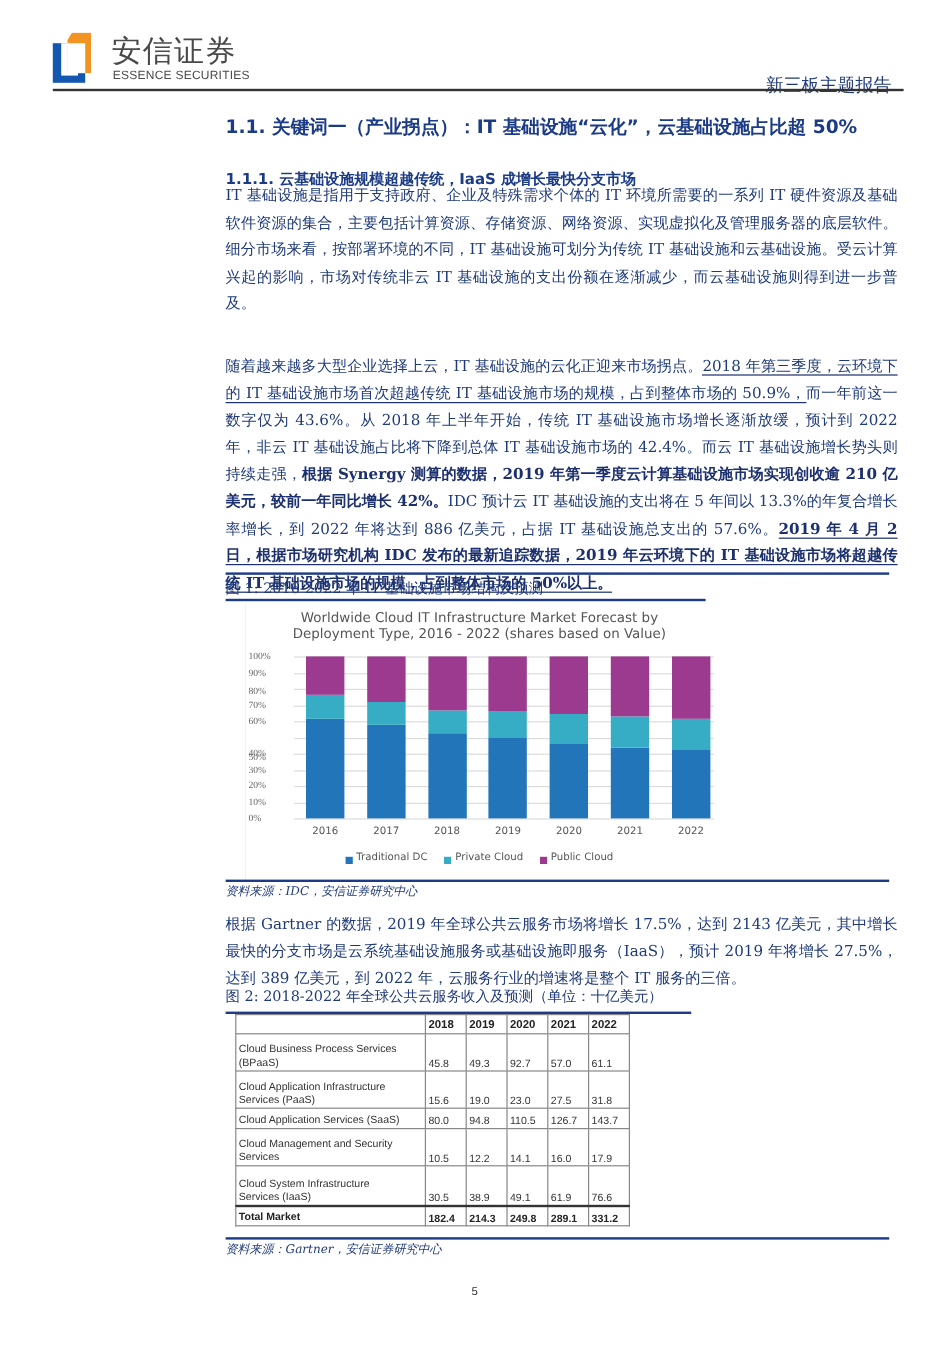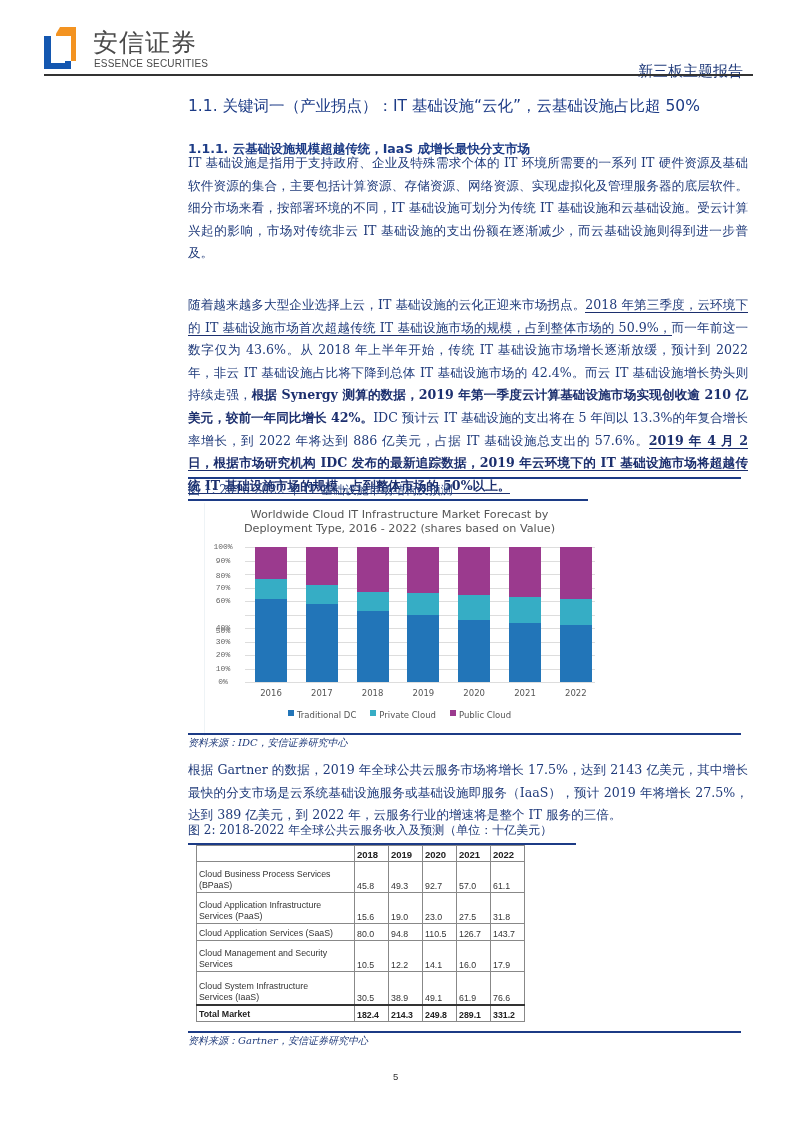--- a/index.html
+++ b/index.html
@@ -9,47 +9,47 @@
   
   .logo { position: absolute; left: 44px; top: 27px; width: 36px; height: 42px; }
   .logo .blue { position: absolute; left: 0; top: 9px; width: 27px; height: 33px; background: #1457b0; }
   .logo .inner { position: absolute; left: 7px; top: 9px; width: 14px; height: 27px; background: #fff; }
   .logo .orange { position: absolute; left: 12px; top: 0; width: 20px; height: 34px; background: #f39321; clip-path: polygon(20% 0, 100% 0, 100% 100%, 0 100%, 0 20%); }
   .logo .inner2 { position: absolute; left: 12px; top: 9px; width: 15px; height: 25px; background: #fff; }
   .brand-cn { position: absolute; left: 93px; top: 26px; font-size: 25px; color: #4a4a4a; letter-spacing: 1px; font-family: "DejaVu Sans", sans-serif; }
   .brand-en { position: absolute; left: 94px; top: 58px; font-size: 10px; color: #4a4a4a; font-family: "Liberation Sans", sans-serif; letter-spacing: 0.2px; }
   .report-type { position: absolute; right: 50px; top: 62px; font-size: 15px; color: #1f3a7a; font-family: "DejaVu Serif", serif; }
   .header-rule { position: absolute; left: 44px; top: 74px; width: 709px; height: 2px; background: #333; }
-  .h1 { position: absolute; left: 188px; top: 96px; font-size: 15.5px; font-weight: normal; color: #1c3b86; font-family: "DejaVu Sans", sans-serif; white-space: nowrap; }
+  .h1 { position: absolute; left: 188px; top: 96px; font-size: 15.5px; font-weight: bold; color: #1c3b86; font-family: "DejaVu Sans", sans-serif; white-space: nowrap; }
   .h2 { position: absolute; left: 188px; top: 141px; font-size: 12.5px; font-weight: bold; color: #1c3b86; white-space: nowrap; }
 
   .para { position: absolute; left: 188px; width: 560px; font-size: 12.6px; line-height: 22.6px; color: #1f3a7a; text-align: justify; font-family: "DejaVu Serif", serif; }
   .p1 { top: 152px; }
   .p2 { top: 294px; }
   .p3 { top: 759px; }
   .b { font-weight: bold; color: #1c2f6e; }
   .u { border-bottom: 1.6px solid #1c2f6e; }
 
   .fig-caption { position: absolute; left: 188px; font-size: 12px; color: #1f3a7a; font-family: "DejaVu Serif", serif; white-space: nowrap; }
   .fig1-cap { top: 482px; }
   .fig1-rule-top { position: absolute; left: 188px; top: 477px; width: 553px; height: 1.5px; background: #1c3b86; }
   .fig1-rule-bot { position: absolute; left: 188px; top: 499px; width: 400px; height: 1.5px; background: #1c3b86; }
   .fig2-cap { top: 822px; }
   .fig2-rule { position: absolute; left: 188px; top: 843px; width: 388px; height: 1.5px; background: #1c3b86; }
 
   
   .chart { position: absolute; left: 204px; top: 503px; width: 390px; height: 233px; background: #fff; border-left: 1px solid #eef3f6; }
   .chart-title { position: absolute; left: 0; top: 5px; width: 100%; text-align: center; font-size: 11.2px; line-height: 14px; color: #555; font-family: "DejaVu Sans", sans-serif; }
-  .y-tick { position: absolute; left: 2px; width: 32px; text-align: center; font-size: 8px; color: #666; font-family: Liberation Mono, monospace; }
+  .y-tick { position: absolute; left: 2px; width: 32px; text-align: left; font-size: 8px; color: #666; font-family: Liberation Serif, serif; }
   .grid { position: absolute; left: 40px; width: 350px; height: 1px; background: #ddd; }
   .bar { position: absolute; width: 32px; }
   .seg { position: absolute; left: 0; width: 100%; }
   .x-tick { position: absolute; width: 40px; text-align: center; font-size: 8.5px; color: #555; font-family: "DejaVu Sans", sans-serif; }
   .legend { position: absolute; top: 207px; left: 0; width: 100%; display: flex; justify-content: center; gap: 14px; font-size: 8.5px; color: #555; font-family: "DejaVu Sans", sans-serif; }
-  .legend-item { display: flex; align-items: flex-start; gap: 3px; }
+  .legend-item { display: flex; align-items: flex-end; gap: 3px; }
   .swatch { width: 6px; height: 6px; display: inline-block; }
 
   .source { position: absolute; left: 188px; font-size: 10px; color: #1f3a7a; font-style: italic; font-family: "DejaVu Serif", serif; white-space: nowrap; }
   .src1 { top: 736px; }
   .src1-rule { position: absolute; left: 188px; top: 733px; width: 553px; height: 1.5px; background: #1c3b86; }
   .src2 { top: 1034px; }
   .src2-rule { position: absolute; left: 188px; top: 1031px; width: 553px; height: 1.5px; background: #1c3b86; }
 
   
   .tbl { position: absolute; left: 196px; top: 845px; border-collapse: collapse; font-family: "Liberation Sans", sans-serif; color: #333; font-size: 8.8px; }

